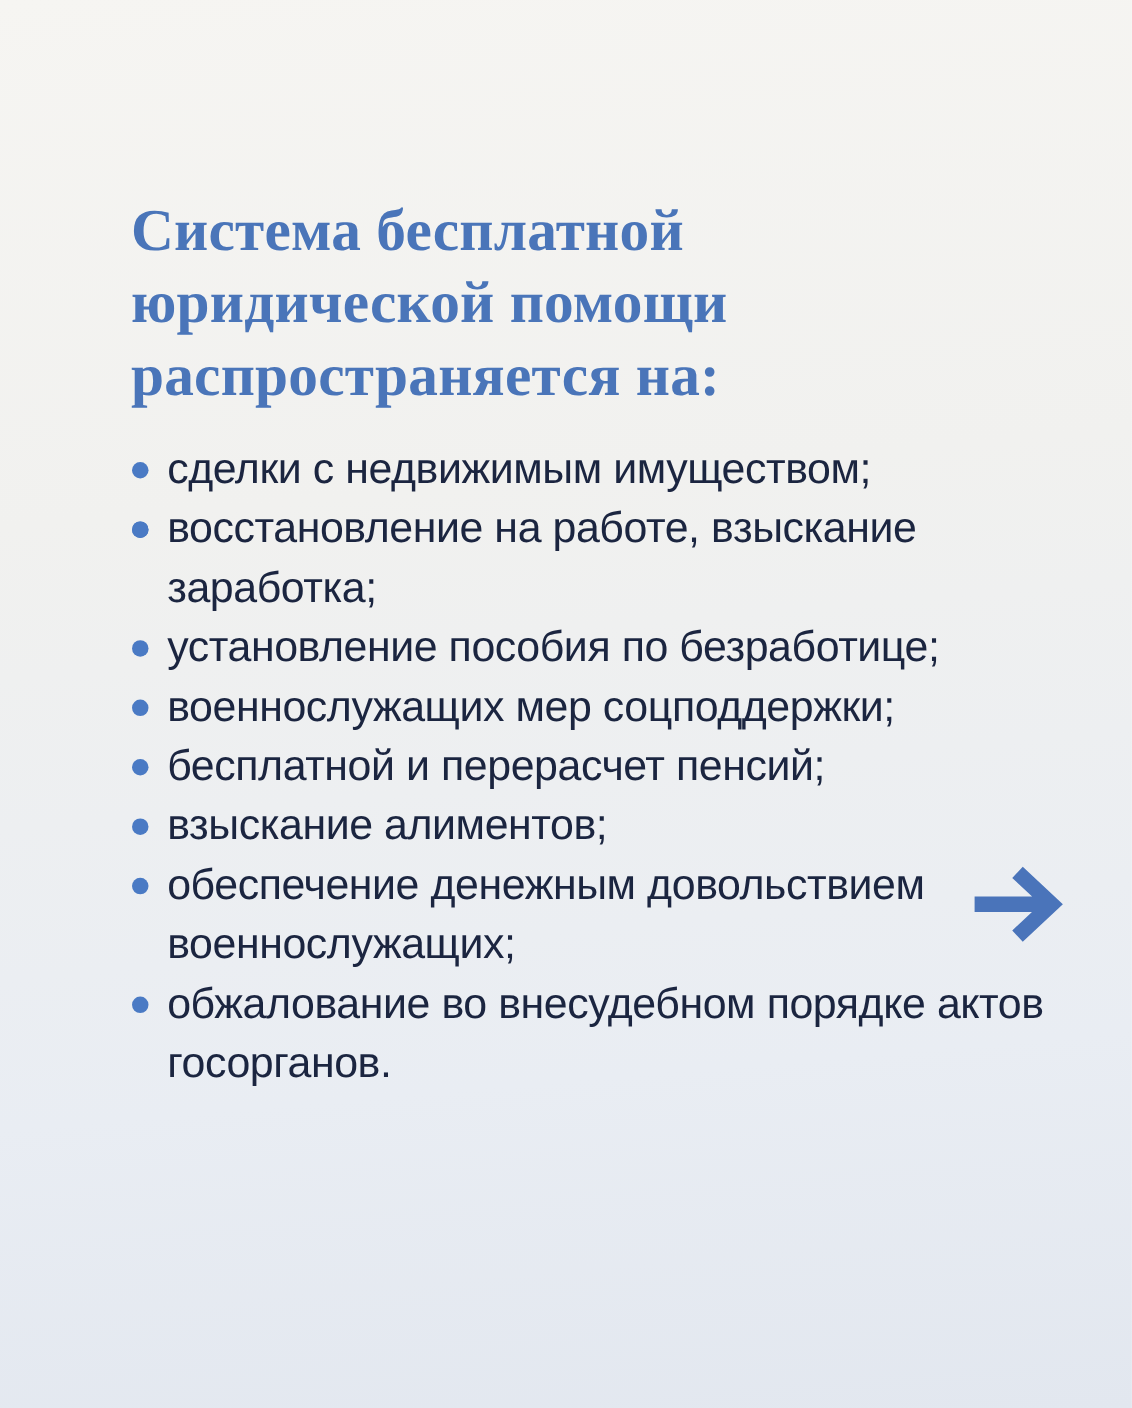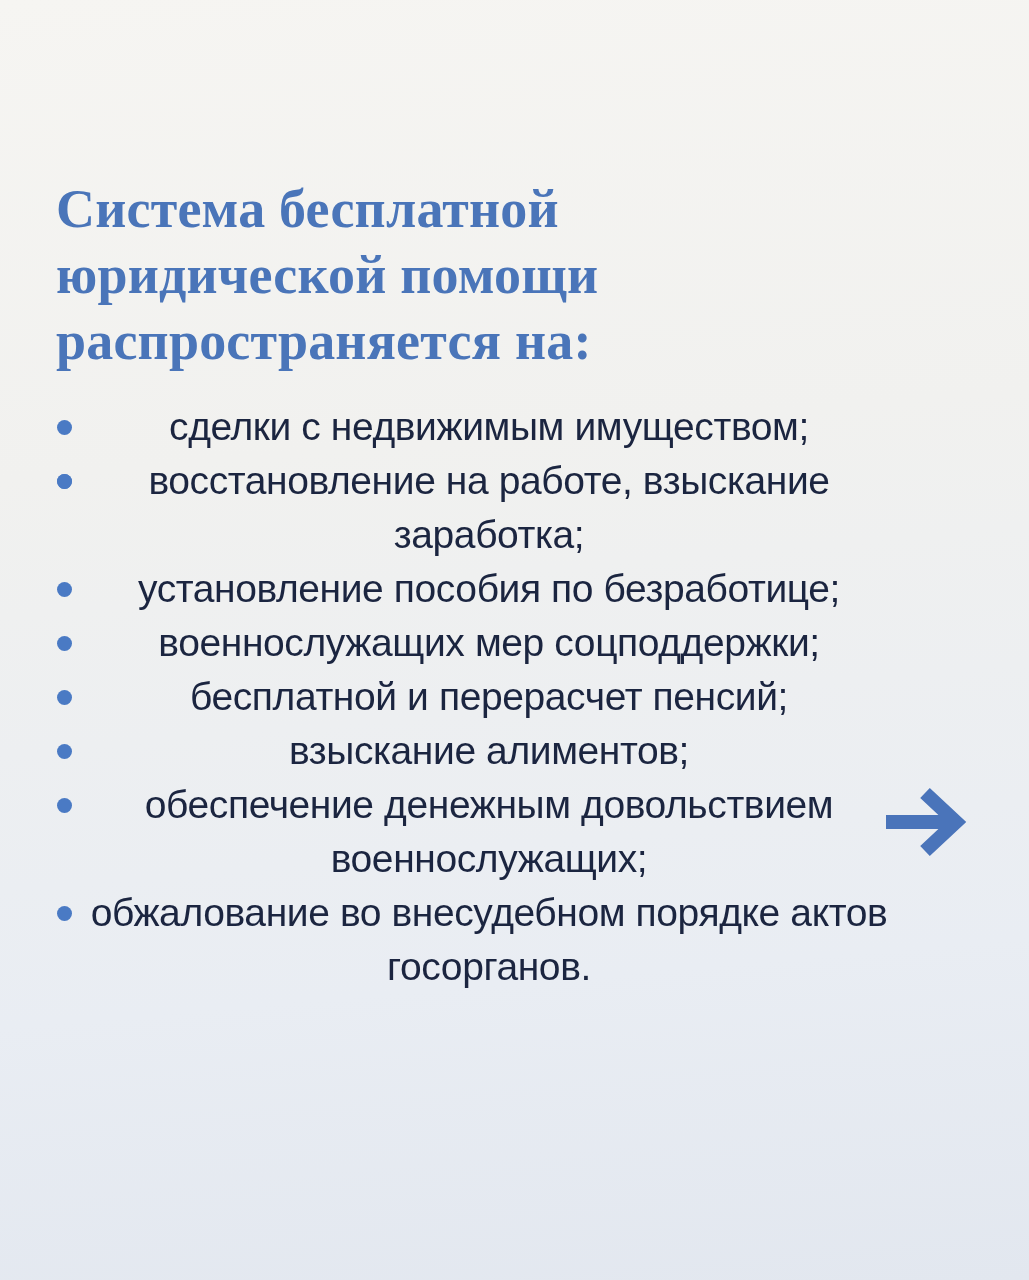--- a/index.html
+++ b/index.html
@@ -12,37 +12,36 @@
     background: linear-gradient(175deg, #f6f5f2 0%, #f1f1ef 35%, #e9edf3 75%, #e2e7ef 100%);
     font-family: "Liberation Sans", sans-serif;
     overflow: hidden;
     position: relative;
   }
   .slide {
     position: relative;
     width: 1029px;
     height: 951px;
     box-sizing: border-box;
-    padding: 176px 60px 0 56px;
+    padding: 176px 60px 0 119px;
   }
   .heading {
     margin: 0;
     max-width: 620px;
     font-family: "Liberation Serif", "DejaVu Serif", serif;
     font-weight: 600;
     font-size: 54px;
     line-height: 66px;
     color: #4a75b9;
     letter-spacing: 0.2px;
   }
   .law-list {
     list-style: none;
     margin: 26px 0 0 0;
     padding: 0;
-    text-align: center;
   }
   .law-list li {
     position: relative;
     max-width: 800px;
     padding-left: 33px;
     font-size: 39px;
     line-height: 54px;
     font-weight: 500;
     color: #1b2540;
     letter-spacing: -0.4px;

